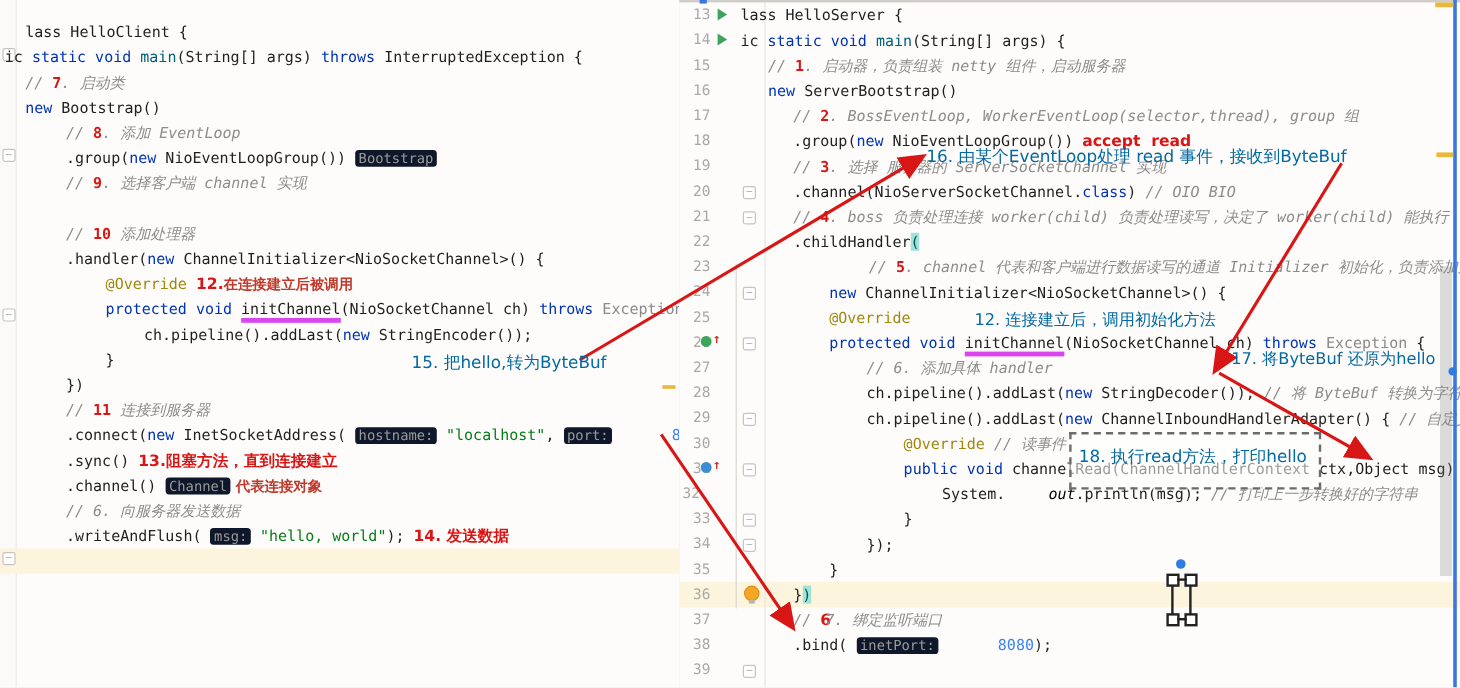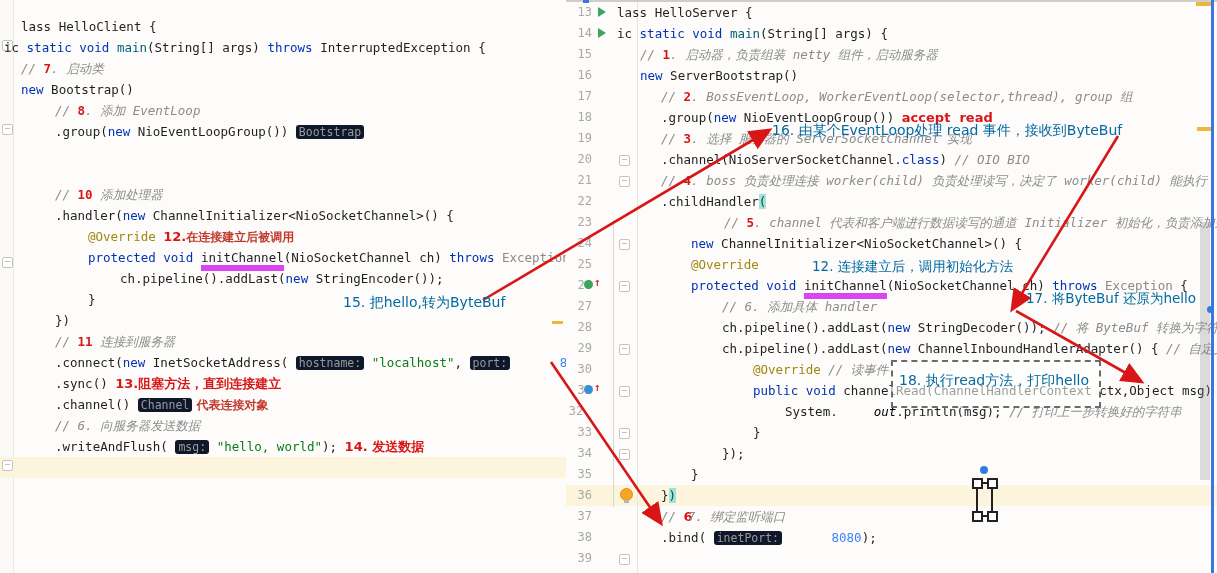--- a/index.html
+++ b/index.html
@@ -7,21 +7,21 @@
           font-family:"DejaVu Sans Mono","Liberation Mono",monospace;font-size:12.5px;color:#1f1f1f;}
   .panel{position:absolute;top:0;height:573px;overflow:hidden;background:#fdfcfb;}
   #left-panel{left:0;width:566px;border-right:1px solid #d6d3d0;}
   #right-panel{left:566px;width:651px;border-top:2px solid #cfccc9;}
   .hl-row{position:absolute;background:#fcf4dd;}
   .line{position:absolute;height:21px;line-height:21px;white-space:pre;text-align:center;}
   .p{color:#1f1f1f;} .k{color:#0033b3;} .m{color:#00627a;} .s{color:#067d17;}
   .n{color:#3b82f6;margin-left:42px;} .a{color:#9e880d;} .f{color:#000000;font-style:italic;margin-left:36px;}
   .c{color:#8c8c8c;font-style:italic;} .x{color:#8a8a8a;}
   .h{color:#9a9a9a;background:#0f172a;border-radius:3px;padding:0 3px;font-size:11.5px;}
-  .u{color:#1f1f1f;border-bottom:6px solid #d946ef;}
+  .u{color:#1f1f1f;border-bottom:4px solid #d946ef;}
   .t{background:#9fe3da;color:#0d4f4a;}
   .R{color:#d91616;font-weight:bold;font-style:normal;}
   .r{color:#d91616;font-weight:bold;font-family:"DejaVu Sans","Liberation Sans",sans-serif;font-size:13px;}
   .o{color:#d91616;font-weight:bold;font-family:"DejaVu Sans",sans-serif;font-size:13px;margin-right:-5px;}
   .d{color:#c0392b;font-weight:bold;font-family:"DejaVu Sans","Liberation Sans",sans-serif;font-size:12px;}
   .gut-num{position:absolute;width:32px;text-align:right;color:#a8a8a8;font-size:12px;line-height:21px;height:21px;}
   .run-arrow{position:absolute;width:0;height:0;border-left:8px solid #3fa45b;border-top:5px solid transparent;border-bottom:5px solid transparent;}
   .fold{position:absolute;width:9px;height:9px;border:1px solid #c6c4c2;border-radius:2px;background:#fff;color:#9a9a9a;font-size:8px;line-height:7px;text-align:center;}
   .gicon{position:absolute;width:20px;height:12px;}
   .gicon .circ{position:absolute;left:0;top:1px;width:9px;height:9px;border-radius:50%;}
@@ -49,20 +49,21 @@
       <div class="fold" style="left: 2px; top: 40px;">–</div>
       <div class="fold" style="left: 2px; top: 124px;">–</div>
       <div class="fold" style="left: 2px; top: 257px;">–</div>
       <div class="fold" style="left: 2px; top: 460px;">–</div>
       <div class="line" style="left: 4px; top: 36.5px;"><span class="p">ic </span><span class="k">static </span><span class="k">void </span><span class="m">main</span><span class="p">(String[] args) </span><span class="k">throws </span><span class="p">InterruptedException {</span></div>
       <div class="line" style="left: 21px; top: 15.5px;"><span class="p">lass HelloClient {</span></div>
       <div class="line" style="left: 21px; top: 57.5px;"><span class="c">// </span><span class="R">7</span><span class="c">. 启动类</span></div>
       <div class="line" style="left: 21px; top: 78.5px;"><span class="k">new </span><span class="p">Bootstrap()</span></div>
       <div class="line" style="left: 55px; top: 99.5px;"><span class="c">// </span><span class="R">8</span><span class="c">. 添加 EventLoop</span></div>
       <div class="line" style="left: 55px; top: 120.5px;"><span class="p">.group(</span><span class="k">new </span><span class="p">NioEventLoopGroup()) </span><span class="h">Bootstrap</span></div>
+      <div class="line" style="left: 55px; top: 141.5px;"><span class="c">// </span><span class="R">9</span><span class="c">. 选择客户端 channel 实现</span></div>
       <div class="line" style="left: 55px; top: 183.5px;"><span class="c">// </span><span class="R">10</span><span class="c"> 添加处理器</span></div>
       <div class="line" style="left: 55px; top: 204.5px;"><span class="p">.handler(</span><span class="k">new </span><span class="p">ChannelInitializer&lt;NioSocketChannel&gt;() {</span></div>
       <div class="line" style="left: 88px; top: 225.5px;"><span class="a">@Override </span><span class="r">12.</span><span class="d">在连接建立后被调用</span></div>
       <div class="line" style="left: 88px; top: 246.5px;"><span class="k">protected </span><span class="k">void </span><span class="u">initChannel</span><span class="p">(NioSocketChannel ch) </span><span class="k">throws </span><span class="x">Exception</span></div>
       <div class="line" style="left: 120px; top: 267.5px;"><span class="p">ch.pipeline().addLast(</span><span class="k">new </span><span class="p">StringEncoder());</span></div>
       <div class="line" style="left: 88px; top: 288.5px;"><span class="p">}</span></div>
       <div class="line" style="left: 55px; top: 309.5px;"><span class="p">})</span></div>
       <div class="line" style="left: 55px; top: 330.5px;"><span class="c">// </span><span class="R">11</span><span class="c"> 连接到服务器</span></div>
       <div class="line" style="left: 55px; top: 351.5px;"><span class="p">.connect(</span><span class="k">new </span><span class="p">InetSocketAddress( </span><span class="h">hostname:</span><span class="p"> </span><span class="s">"localhost"</span><span class="p">, </span><span class="h">port:</span><span class="p"> </span><span class="n">8080</span><span class="p">)) </span></div>
       <div class="line" style="left: 55px; top: 372.5px;"><span class="p">.sync() </span><span class="r">13.阻塞方法，直到连接建立</span></div>

